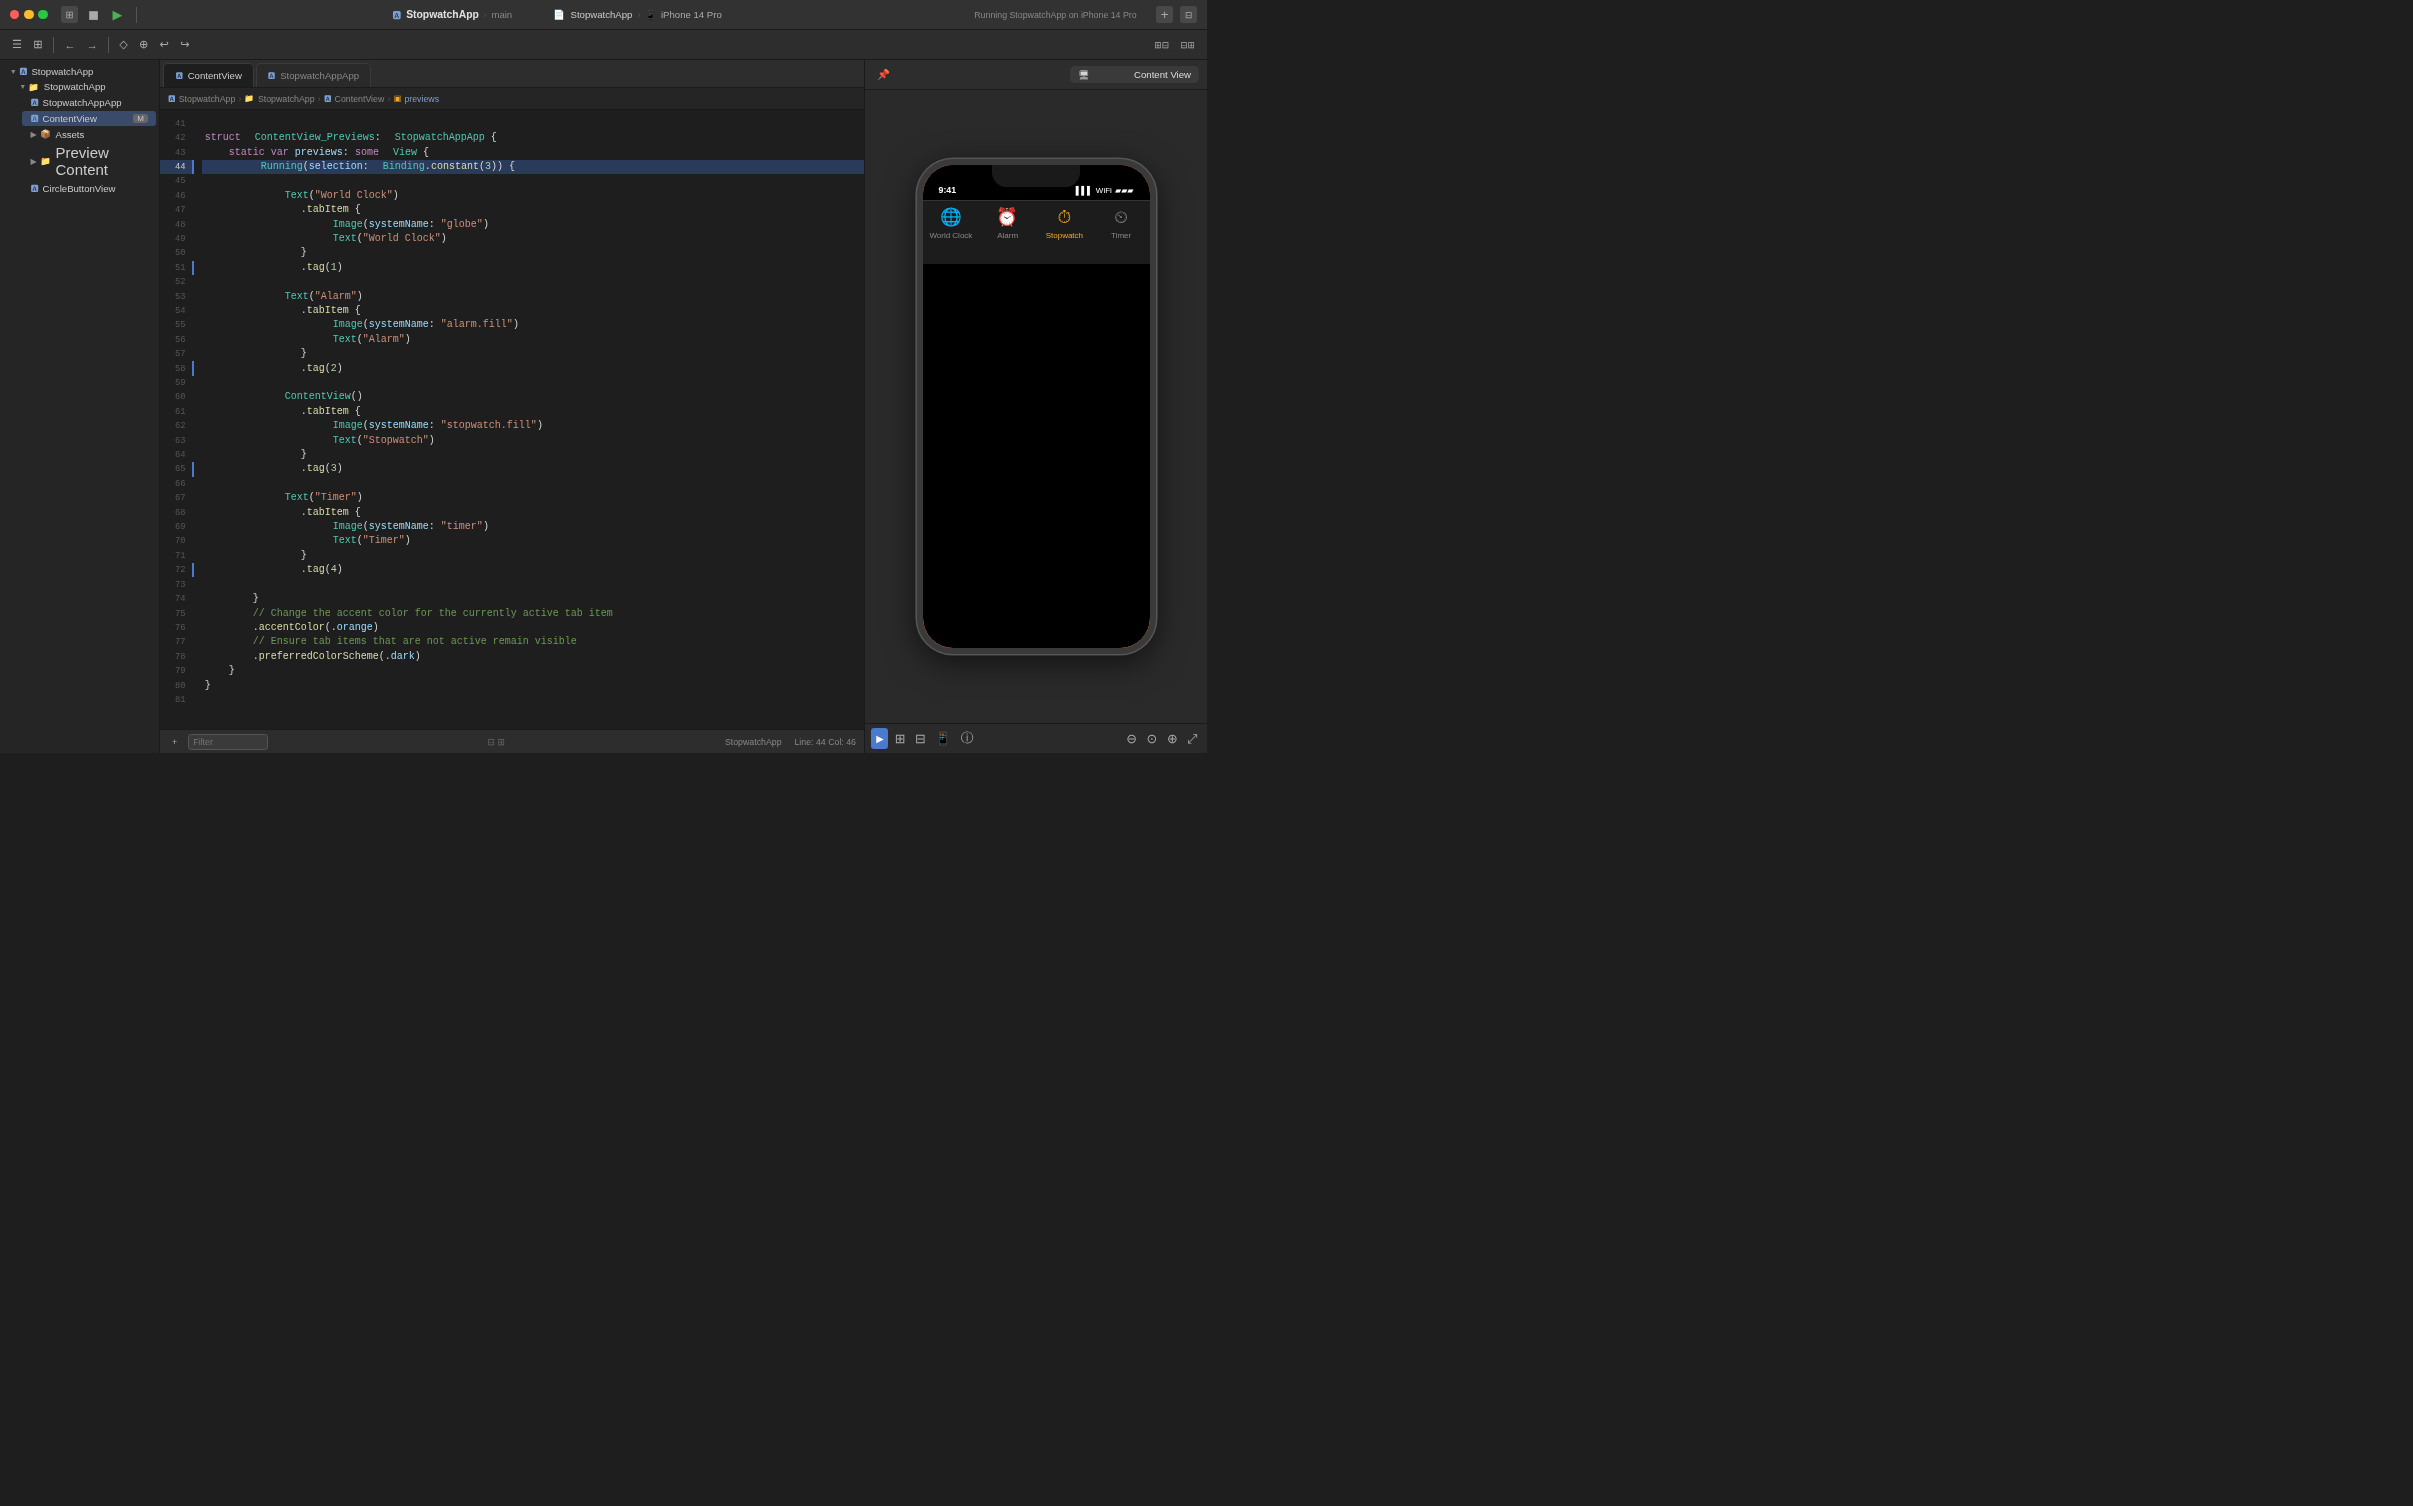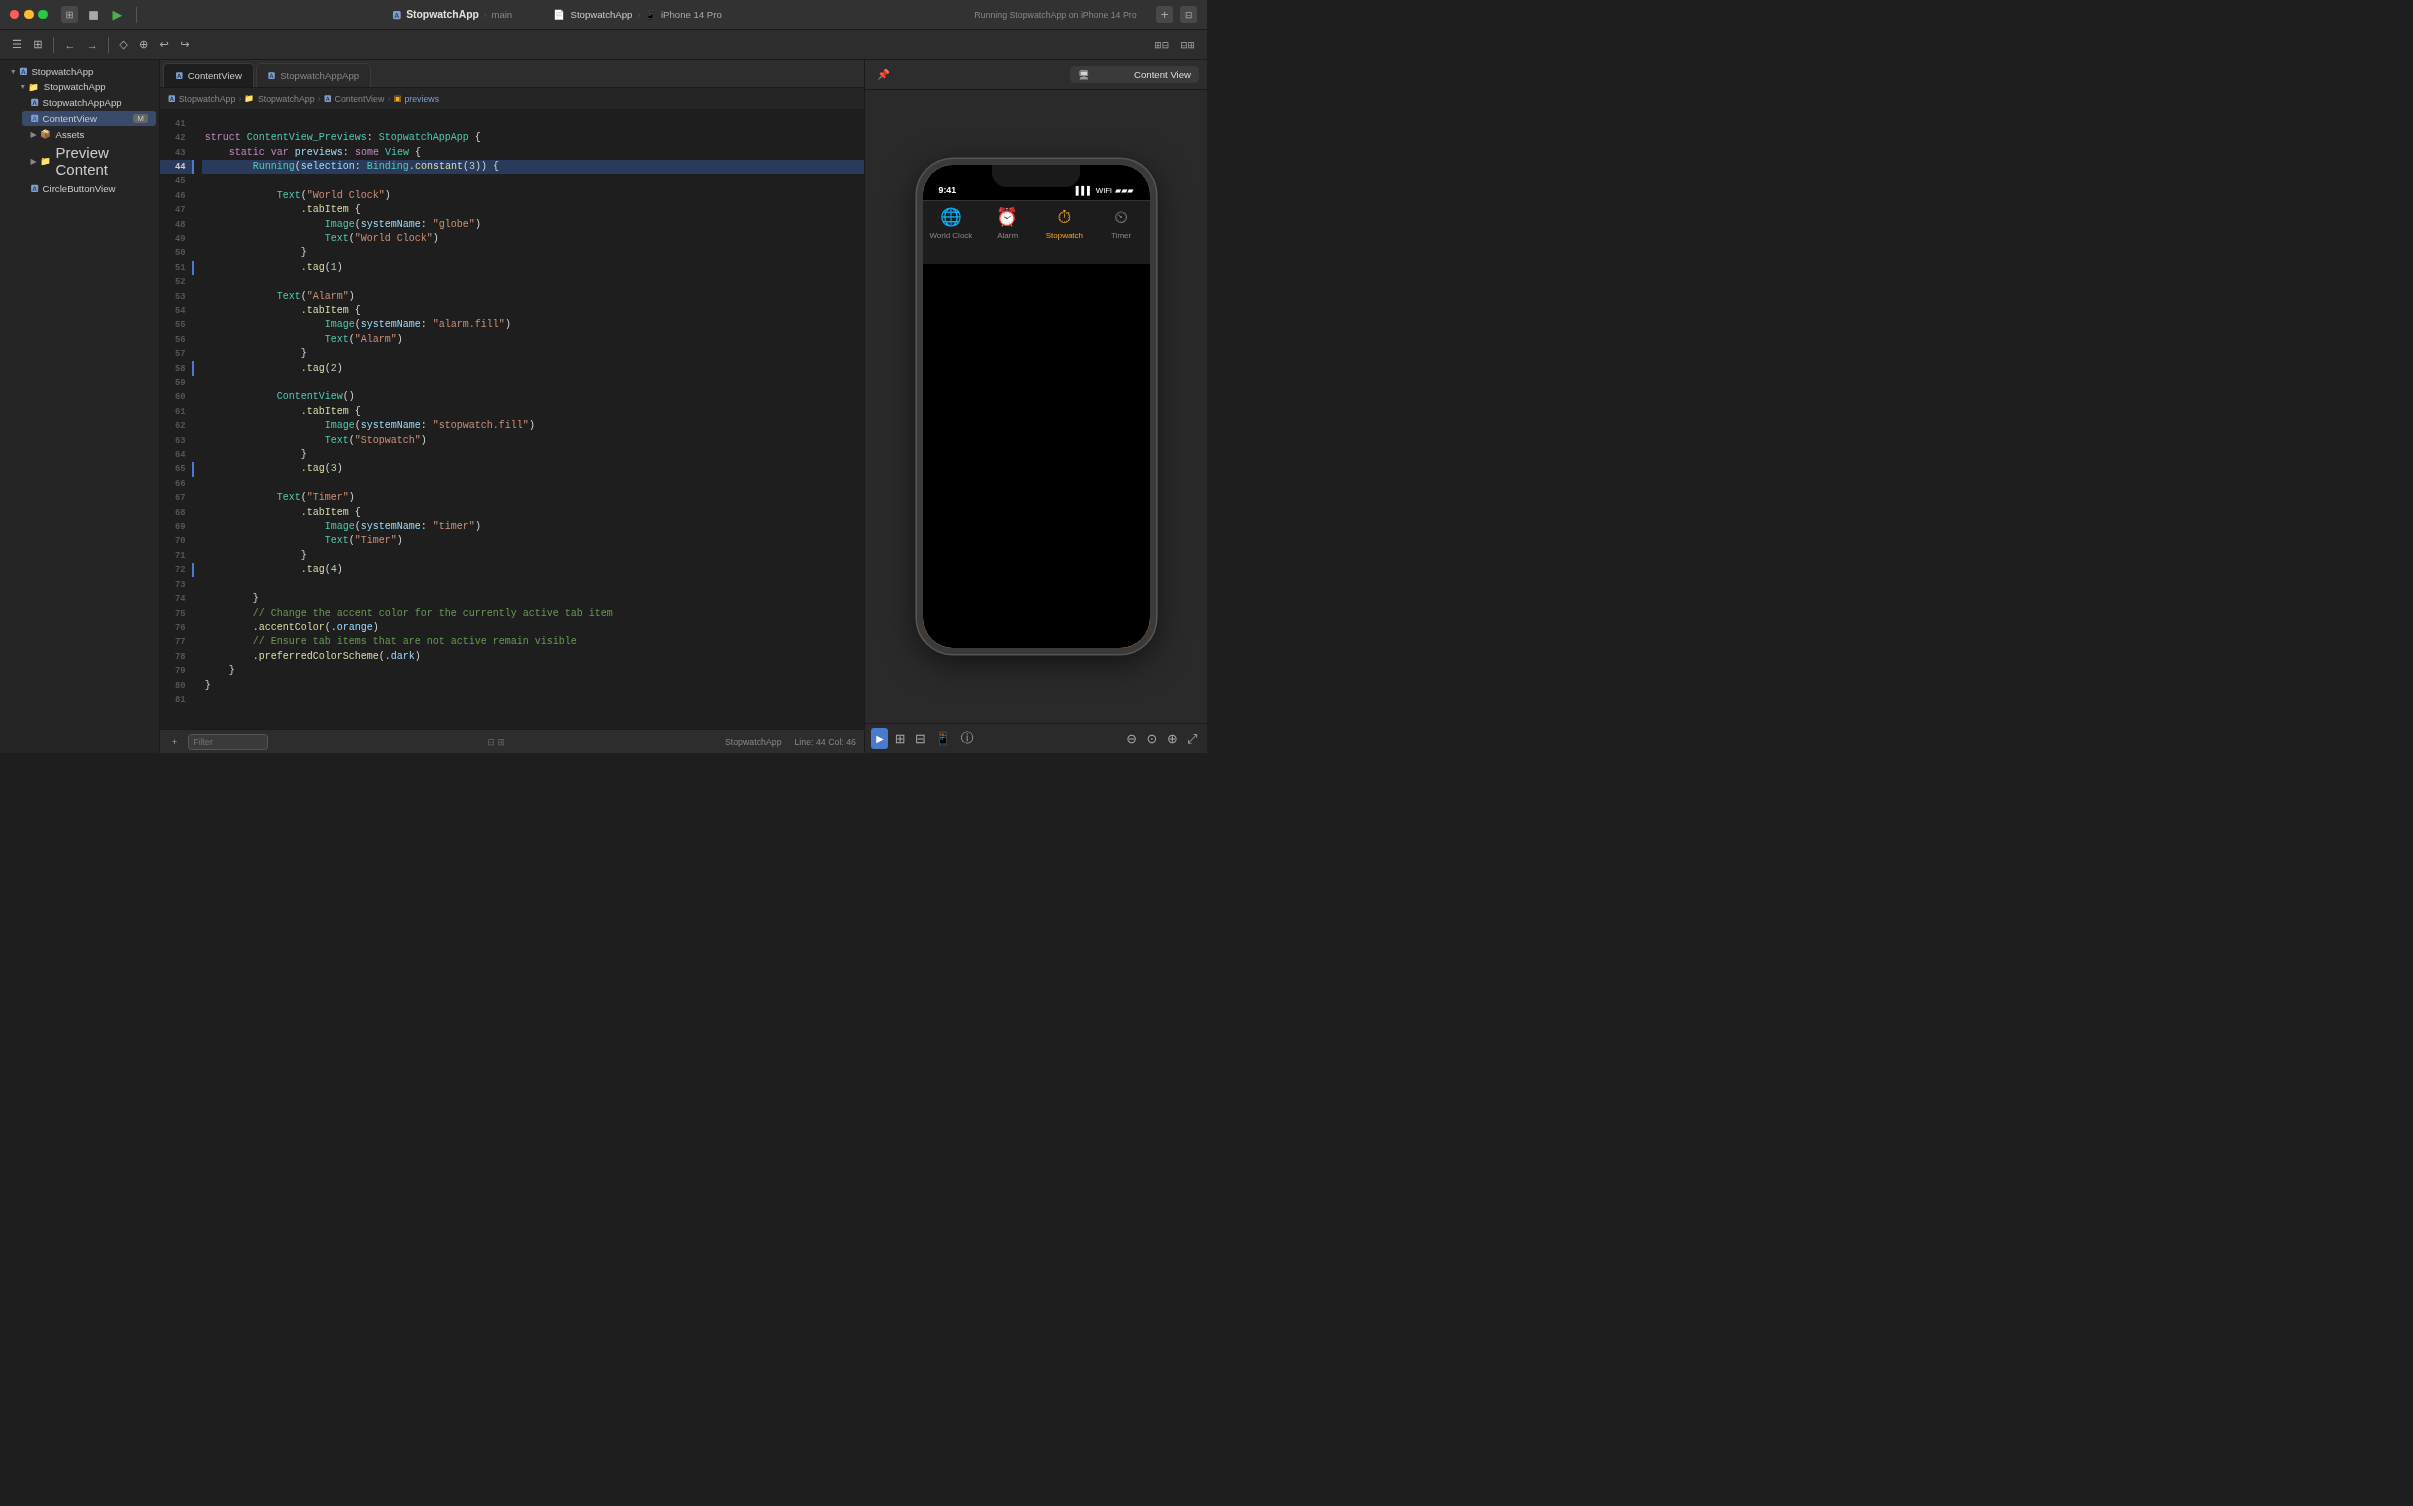--- a/index.html
+++ b/index.html
@@ -171,21 +171,20 @@
       text-align: right;
       color: #555;
       user-select: none;
       flex-shrink: 0;
     }
     .line-numbers span {
       display: block;
       padding-right: 6.4px;
       font-size: 8.8px;
       line-height: 14.4px;
-      font-weight: bold;
     }
     .line-number-active {
       color: #ccc !important;
       background: #2a3a5a;
     }
     .code-content {
       flex: 1;
       padding: 6.4px 0 6.4px 6.4px;
       overflow-x: auto;
       position: relative;
@@ -199,21 +198,21 @@
     .code-line.highlighted {
       background: #2a3a5a;
     }
 
     
     .kw { color: #c586c0; } 
     .fn { color: #dcdcaa; }  
     .str { color: #ce9178; } 
     .num { color: #b5cea8; } 
     .cm { color: #6a9955; }  
-    .type { color: #4ec9b0; } 
+    .type { color: #4ec9b0; margin-left: 8px; } 
     .plain { color: #d4d4d4; }
     .prop { color: #9cdcfe; } 
     .param { color: #9cdcfe; }
 
     
     .preview-panel {
       width: 343px;
       background: #2a2a2a;
       border-left: 0.8px solid #1a1a1a;
       display: flex;

